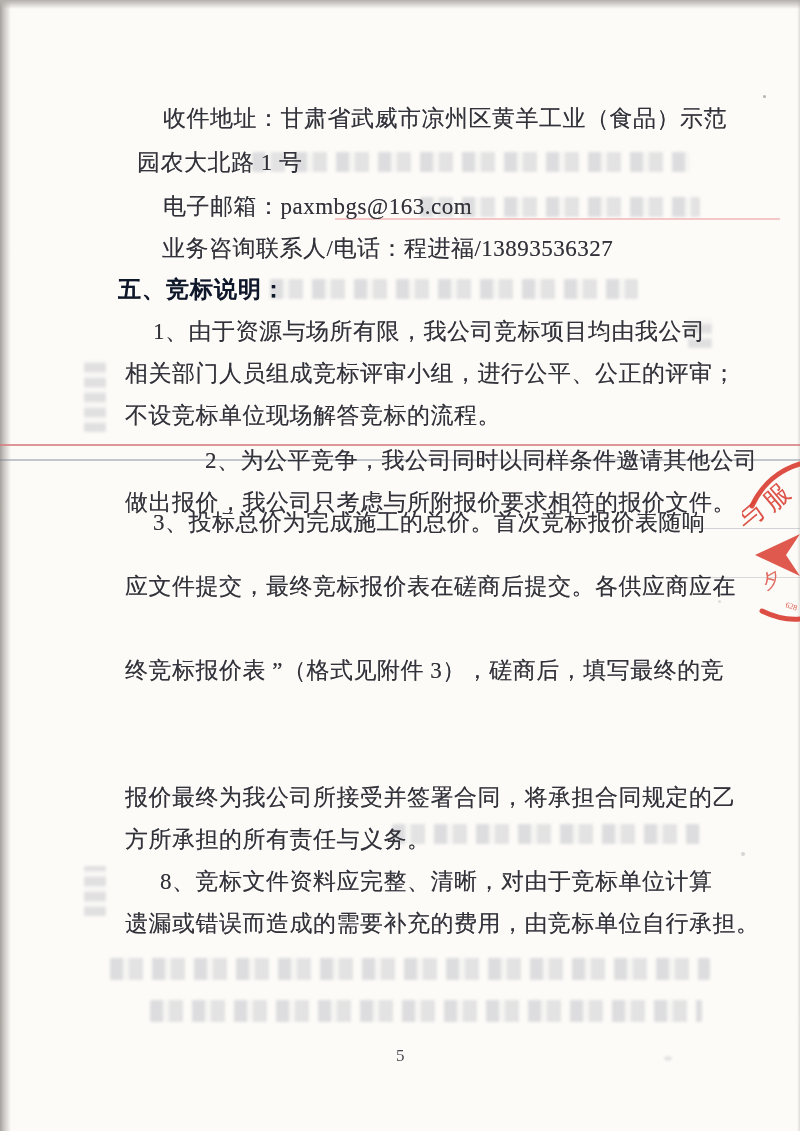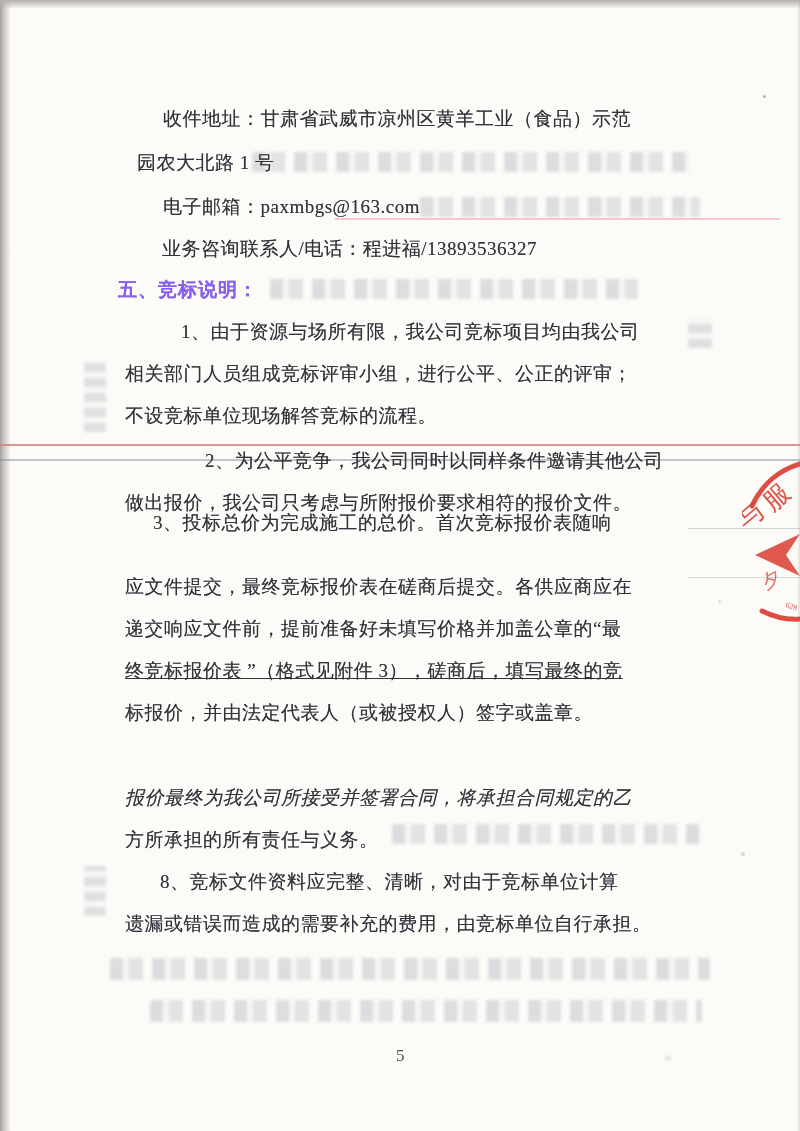--- a/index.html
+++ b/index.html
@@ -18,28 +18,28 @@
   
   .edge-left{position:absolute;left:0;top:0;bottom:0;width:11px;
     background:linear-gradient(90deg,#a5a19d 0,#c9c6c2 35%,rgba(250,249,246,0) 100%);}
   .edge-top{position:absolute;left:0;top:0;right:0;height:9px;
     background:linear-gradient(180deg,#b3afab 0,rgba(250,249,246,0) 100%);}
   .edge-right{position:absolute;right:0;top:0;bottom:0;width:3px;
     background:linear-gradient(270deg,rgba(170,166,162,.35),rgba(250,249,246,0));}
   
   .ln{
     position:absolute;
-    font-size:19px;
+    font-size:23px;
     line-height:30px;
     color:#32323a;
     letter-spacing:.5px;
     white-space:nowrap;
     text-shadow:0 0 .4px rgba(50,50,60,.55);
   }
-  .heading{font-weight:bold;color:#8b5cf6;letter-spacing:1px;}
+  .heading{font-weight:bold;color:#0f172a;letter-spacing:1px;}
   .pagenum{
     position:absolute;left:396px;top:1046px;
     font-size:17px;color:#4a4a52;
   }
   
   .artifact{position:absolute;pointer-events:none;}
   .pink-line-short{left:335px;top:218px;width:445px;height:2px;
     background:rgba(236,158,158,.55);filter:blur(.4px);}
   .pink-line-full{left:0;top:444px;width:800px;height:2px;
     background:rgba(214,122,122,.78);}
@@ -93,31 +93,29 @@
   <div class="speck" style="left:763px;top:95px;width:3px;height:3px;"></div>
   <div class="speck" style="left:741px;top:852px;width:4px;height:4px;opacity:.5;"></div>
   <div class="speck" style="left:664px;top:1056px;width:8px;height:5px;opacity:.3;filter:blur(1px);"></div>
   <div class="speck" style="left:718px;top:600px;width:3px;height:3px;opacity:.4;"></div>
 
   <div class="ln" style="left:163px;top:104px;">收件地址：甘肃省武威市凉州区黄羊工业（食品）示范</div>
   <div class="ln" style="left:125px;top:148px;margin-left:12px;">园农大北路 1 号</div>
   <div class="ln" style="left:163px;top:192px;">电子邮箱：paxmbgs@163.com</div>
   <div class="ln" style="left:162px;top:234px;">业务咨询联系人/电话：程进福/13893536327</div>
   <div class="ln heading" style="left:118px;top:275px;">五、竞标说明：</div>
-  <div class="ln" style="left:153px;top:317px;margin-left:28px;">1、由于资源与场所有限，我公司竞标项目均由我公司</div>
+  <div class="ln" style="left:153px;top:317px;">1、由于资源与场所有限，我公司竞标项目均由我公司</div>
   <div class="ln" style="left:125px;top:401px;">不设竞标单位现场解答竞标的流程。</div>
   <div class="ln" style="left:125px;top:359px;">相关部门人员组成竞标评审小组，进行公平、公正的评审；</div>
   <div class="ln" style="left:160px;top:446px;margin-left:45px;">2、为公平竞争，我公司同时以同样条件邀请其他公司</div>
   <div class="ln" style="left:125px;top:488px;">做出报价，我公司只考虑与所附报价要求相符的报价文件。</div>
   <div class="ln" style="left:153px;top:508px;">3、投标总价为完成施工的总价。首次竞标报价表随响</div>
   <div class="ln" style="left:125px;top:572px;">应文件提交，最终竞标报价表在磋商后提交。各供应商应在</div>
-  <div class="ln" style="left:125px;top:614px;">递交响应文件前，提前准备好未填写价格并加盖公章的“最</div>
-  <div class="ln" style="left:125px;top:656px;text-decoration:underline;">终竞标报价表 ”（格式见附件 3），磋商后，填写最终的竞</div>
-  <div class="ln" style="left:125px;top:698px;">标报价，并由法定代表人（或被授权人）签字或盖章。</div>
-  <div class="ln" style="left:125px;top:783px;font-style:italic;">报价最终为我公司所接受并签署合同，将承担合同规定的乙</div>
+  <div class="ln" style="left:125px;top:656px;">终竞标报价表 ”（格式见附件 3），磋商后，填写最终的竞</div>
+  <div class="ln" style="left:125px;top:783px;">报价最终为我公司所接受并签署合同，将承担合同规定的乙</div>
   <div class="ln" style="left:125px;top:825px;">方所承担的所有责任与义务。</div>
   <div class="ln" style="left:160px;top:867px;">8、竞标文件资料应完整、清晰，对由于竞标单位计算</div>
   <div class="ln" style="left:125px;top:909px;text-align:right;">遗漏或错误而造成的需要补充的费用，由竞标单位自行承担。</div>
 
   <div class="pagenum">5</div>
 
   <svg class="stamp" viewBox="0 0 58 175" xmlns="http://www.w3.org/2000/svg">
     <g fill="none" stroke="#d93c30" stroke-linecap="round" opacity="0.9">
       <path d="M 10 48 C 20 26, 38 12, 58 6" stroke-width="5"></path>
       <path d="M 20 153 C 32 159, 46 162, 58 161" stroke-width="5"></path>

